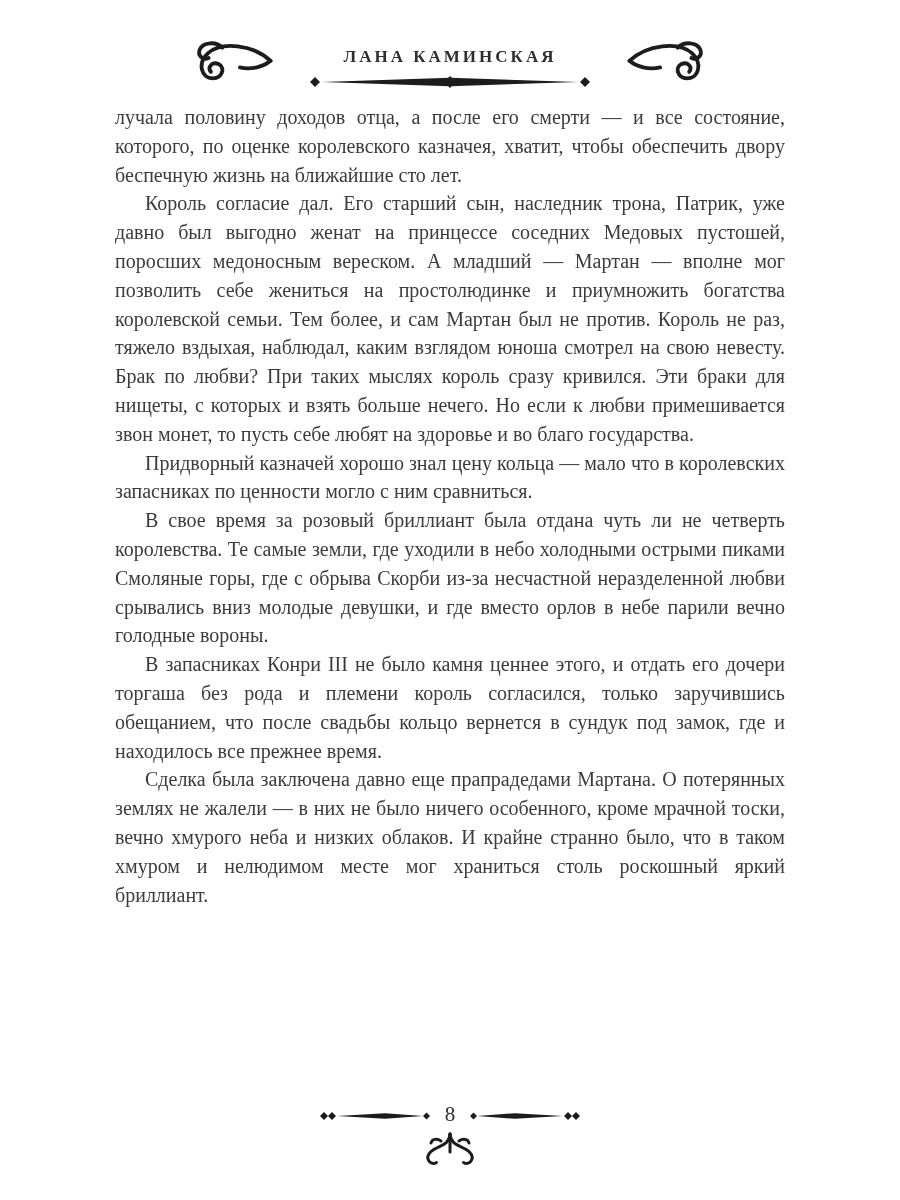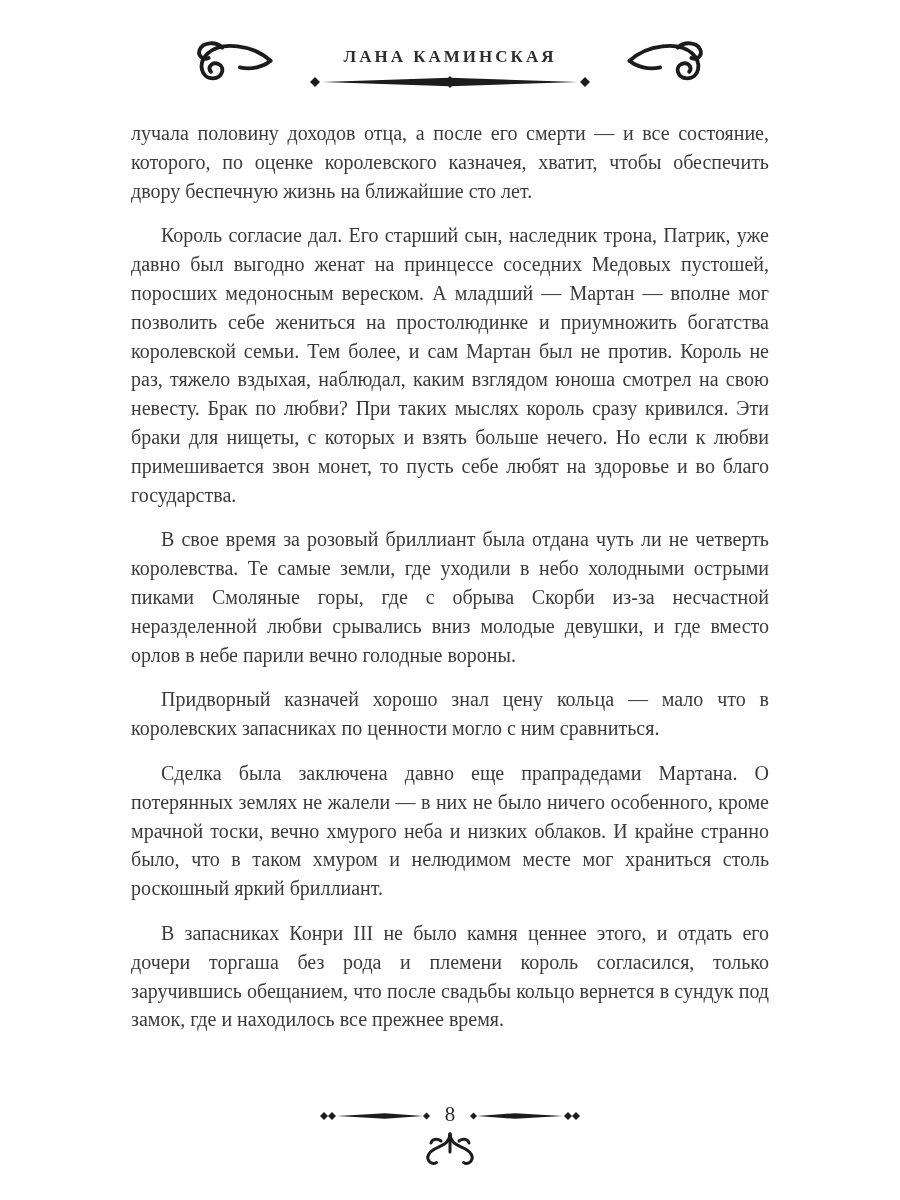--- a/index.html
+++ b/index.html
@@ -46,21 +46,21 @@
   
   .body-text {
     flex: 1;
     margin: 13px 115px 0 115px;
     overflow: hidden;
     text-align: justify;
     hyphens: auto;
     -webkit-hyphens: auto;
   }
   .body-text p {
-    margin: 16px;
+    margin: 0;
     font-size: 20px;
     line-height: 1.44;
     color: #3b3b3b;
   }
   .body-text p.indent { text-indent: 1.5em; }
   
   .footer {
     margin-bottom: 30px;
     display: flex;
     flex-direction: column;
@@ -117,24 +117,24 @@
           <path d="M66 14 C 54 2 31 4 25 17 C 20 28 30 38 41 33"></path>
           <path d="M154 38 C 141 49 119 55 98 50"></path>
         </g>
       </svg>
     </span>
   </div>
 
   <main class="body-text">
       <p class="noindent">лучала половину доходов отца, а после его смерти — и все состояние, которого, по оценке королевского казначея, хватит, чтобы обеспечить двору беспечную жизнь на ближайшие сто лет.</p>
       <p class="indent">Король согласие дал. Его старший сын, наследник трона, Патрик, уже давно был выгодно женат на принцессе соседних Медовых пустошей, поросших медоносным вереском. А младший — Мартан — вполне мог позволить себе жениться на простолюдинке и приумножить богатства королевской семьи. Тем более, и сам Мартан был не против. Король не раз, тяжело вздыхая, наблюдал, каким взглядом юноша смотрел на свою невесту. Брак по любви? При таких мыслях король сразу кривился. Эти браки для нищеты, с которых и взять больше нечего. Но если к любви примешивается звон монет, то пусть себе любят на здоровье и во благо государства.</p>
+      <p class="indent">Придворный казначей хорошо знал цену кольца — мало что в королевских запасниках по ценности могло с ним сравниться.</p>
       <p class="indent">В свое время за розовый бриллиант была отдана чуть ли не четверть королевства. Те самые земли, где уходили в небо холодными острыми пиками Смоляные горы, где с обрыва Скорби из-за несчастной неразделенной любви срывались вниз молодые девушки, и где вместо орлов в небе парили вечно голодные вороны.</p>
-      <p class="indent">Придворный казначей хорошо знал цену кольца — мало что в королевских запасниках по ценности могло с ним сравниться.</p>
+      <p class="indent">В запасниках Конри III не было камня ценнее этого, и отдать его дочери торгаша без рода и племени король согласился, только заручившись обещанием, что после свадьбы кольцо вернется в сундук под замок, где и находилось все прежнее время.</p>
       <p class="indent">Сделка была заключена давно еще прапрадедами Мартана. О потерянных землях не жалели — в них не было ничего особенного, кроме мрачной тоски, вечно хмурого неба и низких облаков. И крайне странно было, что в таком хмуром и нелюдимом месте мог храниться столь роскошный яркий бриллиант.</p>
-      <p class="indent">В запасниках Конри III не было камня ценнее этого, и отдать его дочери торгаша без рода и племени король согласился, только заручившись обещанием, что после свадьбы кольцо вернется в сундук под замок, где и находилось все прежнее время.</p>
     </main>
 
   <div class="footer">
     <div class="footer-divider">
       <span>
         <svg width="112" height="14" viewBox="0 0 112 14">
           <g fill="#1c1c1c">
             <path d="M1 7 l4 -4 4 4 -4 4 z"></path>
             <path d="M9 7 l4 -4 4 4 -4 4 z"></path>
             <path d="M18 7 L66 4.2 L104 7 L66 9.8 Z"></path>

